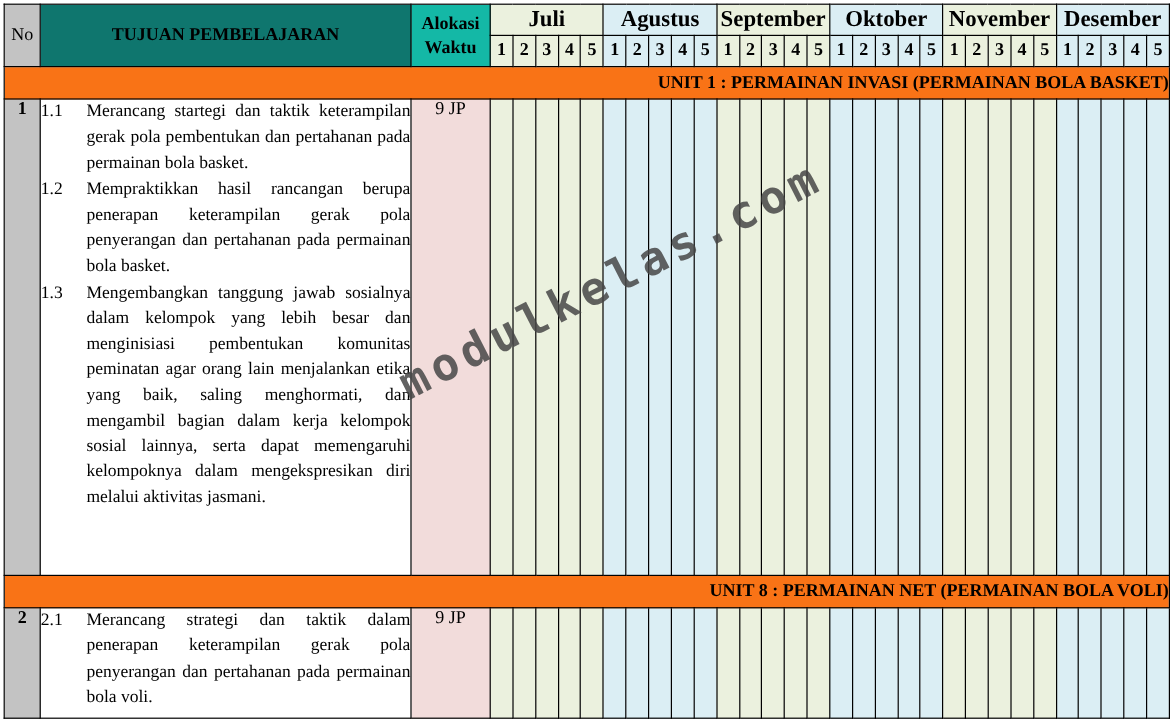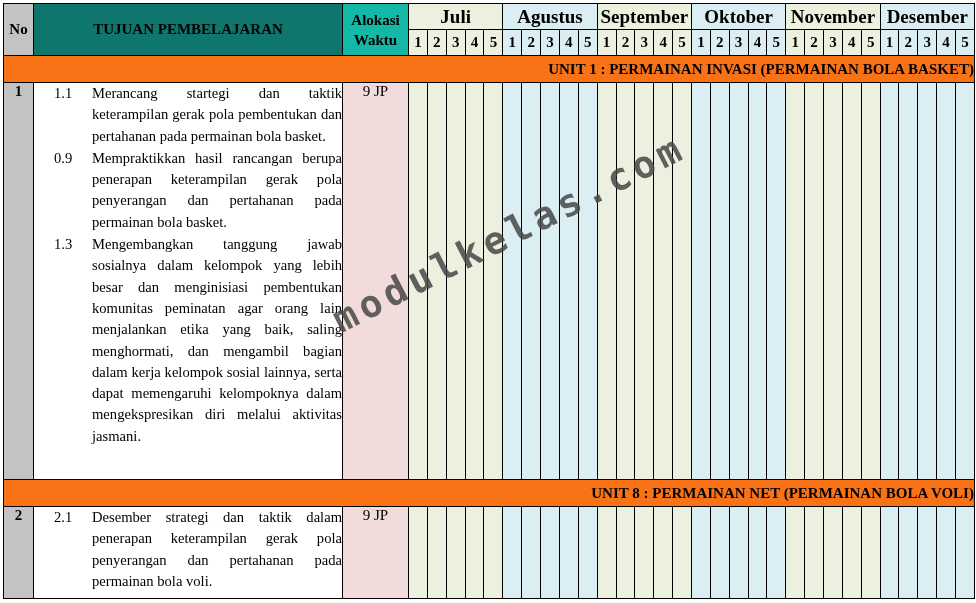--- a/index.html
+++ b/index.html
@@ -1,32 +1,32 @@
 <!DOCTYPE html>
 <html><head>
 <meta charset="utf-8">
 <style>
   html, body { margin: 0; padding: 0; background: #ffffff; }
   body { width: 976px; height: 603px; overflow: hidden; position: relative;
          font-family: "Liberation Serif", "DejaVu Serif", serif; color: #000; }
   table.plan { position: absolute; left: 3px; top: 3px; border-collapse: collapse;
                table-layout: fixed; width: 971px; }
   table.plan td, table.plan th { border: 1px solid #000; padding: 0; }
-  .h-no { background: #c3c3c3; font-weight: bold; font-size: 15px; text-align: center; margin-top: 48px; }
+  .h-no { background: #c3c3c3; font-weight: normal; font-size: 15px; text-align: center; margin-top: 48px; }
   .h-tujuan { background: #0f766e; font-weight: bold; font-size: 15px; text-align: center; }
   .h-alokasi { background: #14b8a6; font-weight: bold; font-size: 15px; text-align: center; line-height: 20px; }
   .month { font-weight: bold; font-size: 19px; text-align: center; height: 25px; }
   .wk { font-weight: bold; font-size: 15px; text-align: center; height: 25px; }
   .green { background: #ebf1de; }
   .blue { background: #dbeef4; }
   .unit { background: #f97316; font-weight: bold; font-size: 15px; text-align: right; height: 26px; }
   .no-cell { background: #c3c3c3; font-weight: bold; font-size: 15px; text-align: center; vertical-align: top; padding-top: 4px; }
   .tujuan-cell { background: #fff; vertical-align: top; padding: 4px 5px 4px 6px; }
   .alok-cell { background: #f2dcdb; vertical-align: top; text-align: center; font-size: 15px; padding-top: 4px; }
-  .obj { display: flex; font-size: 14.6px; line-height: 21.3px; margin-bottom: 1px; padding-left: 20px; }
+  .obj { display: flex; font-size: 14.6px; line-height: 21.3px; margin-bottom: 1px; }
   .obj-num { width: 38px; flex: none; }
   .obj-text { flex: 1; text-align: justify; }
   .watermark { position: absolute; left: 335px; top: 300px; font-family: "DejaVu Sans Mono", monospace;
                font-size: 38px; font-weight: bold; color: rgba(70,70,70,0.85); letter-spacing: 5px;
                transform: rotate(-27deg); transform-origin: left center; white-space: nowrap; pointer-events: none; }
 </style>
 </head>
 <body>
 
 <table class="plan">
@@ -89,21 +89,21 @@
         <td colspan="33" class="unit">UNIT 1 : PERMAINAN INVASI (PERMAINAN BOLA BASKET)</td>
       </tr>
       <tr style="height: 397px;">
         <td class="no-cell">1</td>
         <td class="tujuan-cell">
           <div class="obj">
             <span class="obj-num">1.1</span>
             <span class="obj-text">Merancang startegi dan taktik keterampilan gerak pola pembentukan dan pertahanan pada permainan bola basket.</span>
           </div>
           <div class="obj">
-            <span class="obj-num">0.9</span>
+            <span class="obj-num">1.2</span>
             <span class="obj-text">Mempraktikkan hasil rancangan berupa penerapan keterampilan gerak pola penyerangan dan pertahanan pada permainan bola basket.</span>
           </div>
           <div class="obj">
             <span class="obj-num">1.3</span>
             <span class="obj-text">Mengembangkan tanggung jawab sosialnya dalam kelompok yang lebih besar dan menginisiasi pembentukan komunitas peminatan agar orang lain menjalankan etika yang baik, saling menghormati, dan mengambil bagian dalam kerja kelompok sosial lainnya, serta dapat memengaruhi kelompoknya dalam mengekspresikan diri melalui aktivitas jasmani.</span>
           </div>
         </td>
         <td class="alok-cell">9 JP</td>
         <td class="green"></td>
         <td class="green"></td>
@@ -137,21 +137,21 @@
         <td class="blue"></td>
       </tr>
       <tr>
         <td colspan="33" class="unit">UNIT 8 : PERMAINAN NET (PERMAINAN BOLA VOLI)</td>
       </tr>
       <tr style="height: 92px;">
         <td class="no-cell">2</td>
         <td class="tujuan-cell">
           <div class="obj">
             <span class="obj-num">2.1</span>
-            <span class="obj-text">Desember strategi dan taktik dalam penerapan keterampilan gerak pola penyerangan dan pertahanan pada permainan bola voli.</span>
+            <span class="obj-text">Merancang strategi dan taktik dalam penerapan keterampilan gerak pola penyerangan dan pertahanan pada permainan bola voli.</span>
           </div>
         </td>
         <td class="alok-cell">9 JP</td>
         <td class="green"></td>
         <td class="green"></td>
         <td class="green"></td>
         <td class="green"></td>
         <td class="green"></td>
         <td class="blue"></td>
         <td class="blue"></td>

